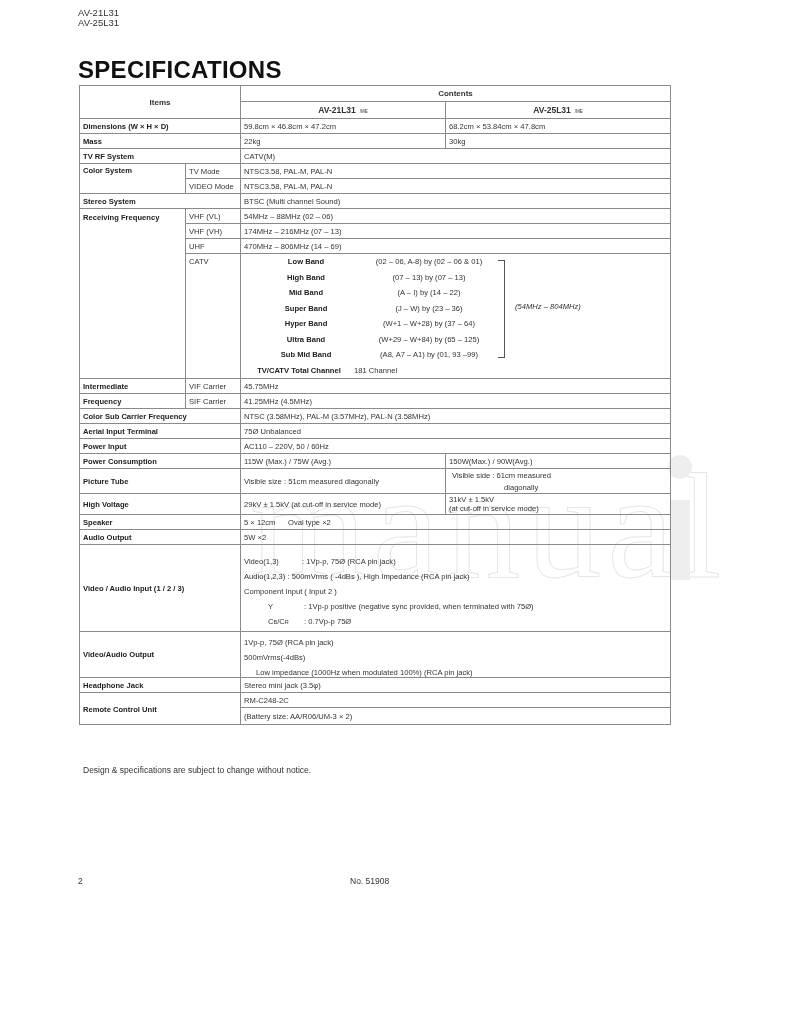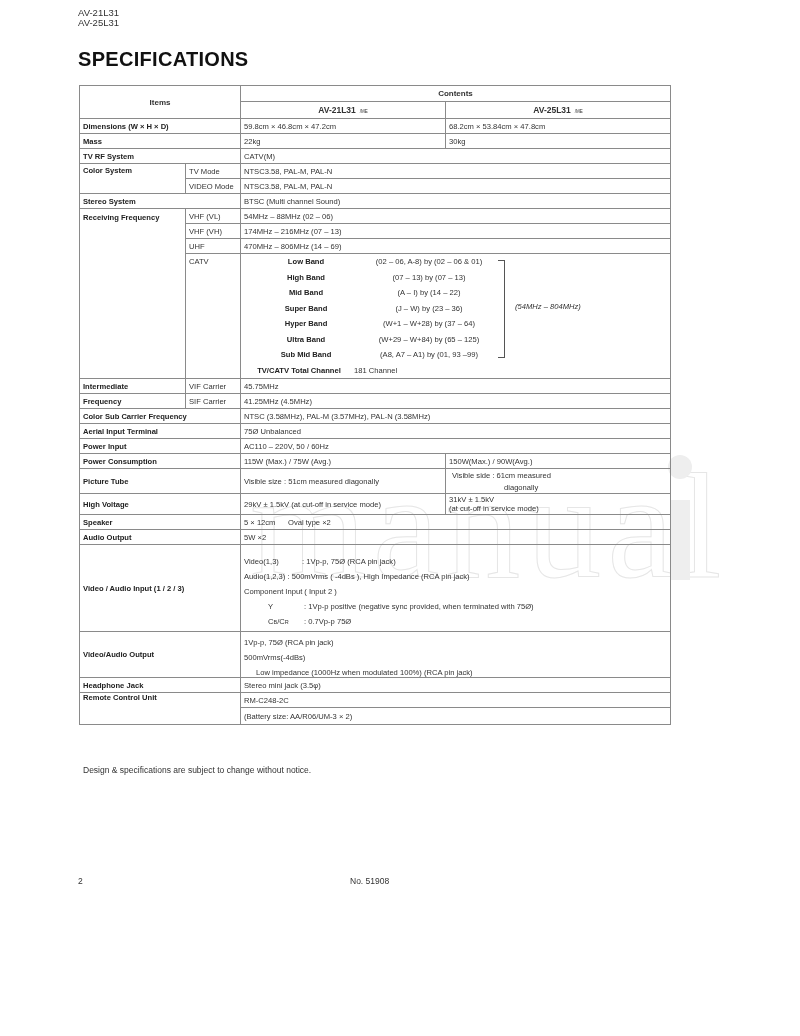--- a/index.html
+++ b/index.html
@@ -1,19 +1,19 @@
 <!DOCTYPE html>
 <html><head>
 <meta charset="utf-8">
 <style>
   html, body { margin: 0; padding: 0; background: #ffffff; }
   body { width: 800px; height: 1036px; position: relative; overflow: hidden;
          font-family: "Liberation Sans", "DejaVu Sans", sans-serif; color: #2a2a2a; }
   .model-lines { position: absolute; left: 78px; top: 8px; font-size: 9.5px; line-height: 10px; color: #333; }
-  .title { position: absolute; left: 78px; top: 48px; font-size: 20px; font-weight: bold; letter-spacing: 0.3px; color: #111; }
+  .title { position: absolute; left: 78px; top: 56px; font-size: 24px; font-weight: bold; letter-spacing: 0.3px; color: #111; }
   .watermark { position: absolute; left: 250px; top: 440px; font-size: 150px; font-family: "Liberation Serif", serif;
                color: transparent; -webkit-text-stroke: 1px #e6e6e6; letter-spacing: 6px; pointer-events: none; z-index: 0; }
   .wm-dot { position: absolute; left: 668px; top: 455px; width: 24px; height: 24px; border-radius: 50%; background: #eeeeee; z-index: 0; }
   .wm-bar { position: absolute; left: 670px; top: 500px; width: 20px; height: 80px; background: #eeeeee; z-index: 0; }
 
   table.spec { position: absolute; left: 79px; top: 85px; width: 592px; border-collapse: collapse;
                font-size: 7.6px; z-index: 1; border: 1.5px solid #333; background: transparent; }
   table.spec td { border: 1px solid #8a8a8a; padding: 0 3px; height: 14px; vertical-align: middle; color: #333; }
   table.spec td.b { font-weight: bold; color: #222; }
   table.spec tr.thick td { border-top: 1.5px solid #444; }
@@ -236,21 +236,21 @@
       <div class="sub">1Vp-p, 75Ø (RCA pin jack)</div>
       <div class="sub">500mVrms(-4dBs)</div>
       <div class="sub ind2">Low impedance (1000Hz when modulated 100%) (RCA pin jack)</div>
     </td>
   </tr>
   <tr class="thick">
     <td class="b" colspan="2">Headphone Jack</td>
     <td colspan="2">Stereo mini jack (3.5φ)</td>
   </tr>
   <tr class="thick">
-    <td class="b" rowspan="2" colspan="2" style="vertical-align:top;padding-top:0">Remote Control Unit</td>
+    <td class="b" rowspan="2" colspan="2" style="vertical-align:top;padding-top:12px">Remote Control Unit</td>
     <td colspan="2">RM-C248-2C</td>
   </tr>
   <tr>
     <td colspan="2" style="height:16px">(Battery size: AA/R06/UM-3 × 2)</td>
   </tr>
 </tbody>
   </table>
 
 <div class="note">Design &amp; specifications are subject to change without notice.</div>
 <div class="page-num">2</div>

